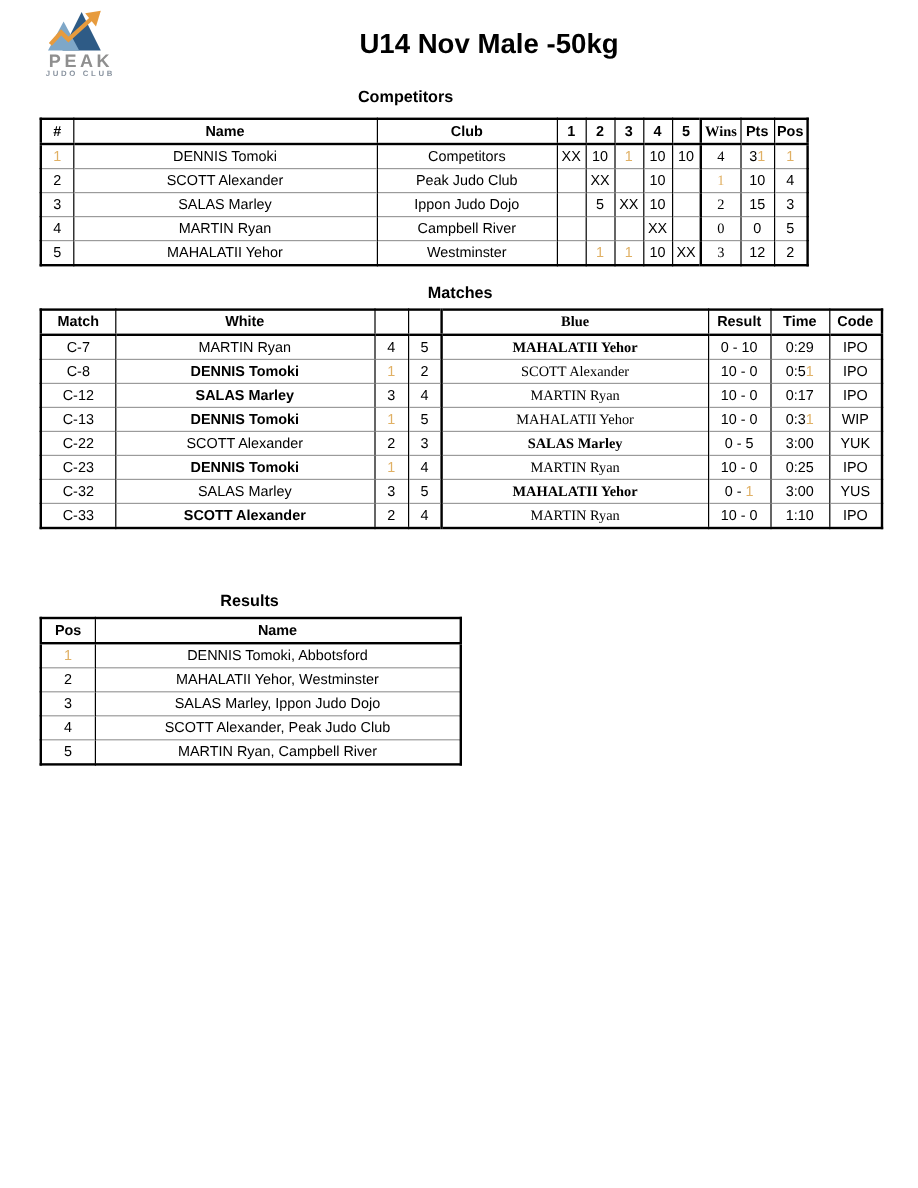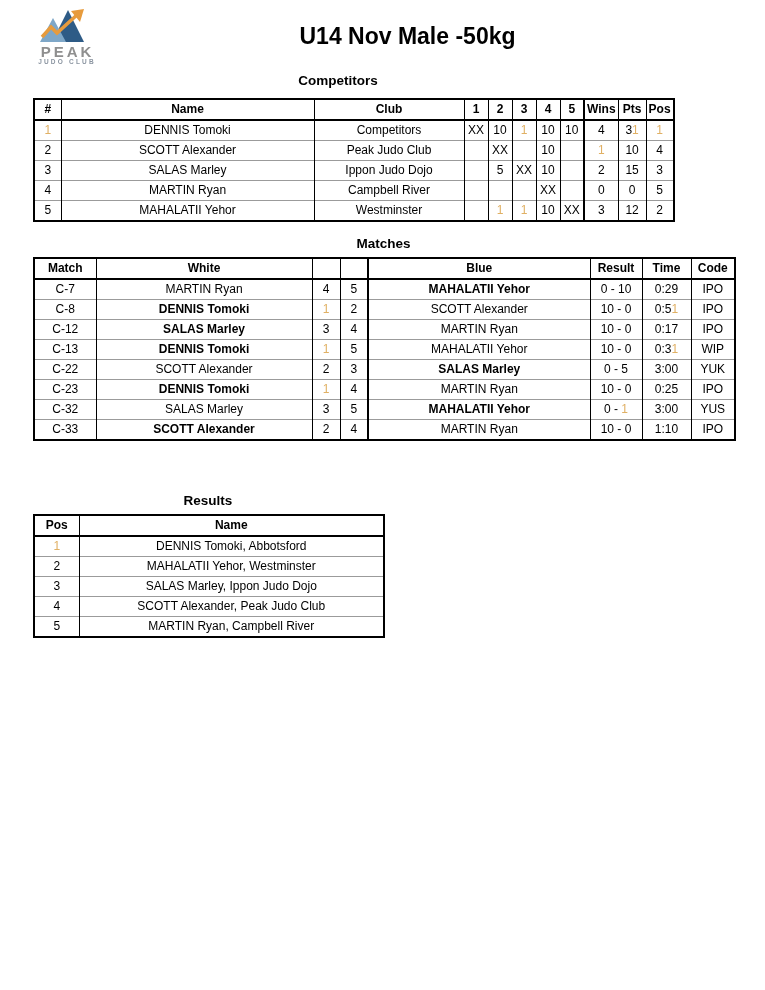--- a/index.html
+++ b/index.html
@@ -22,21 +22,21 @@
   table.tbl{border-collapse:collapse;table-layout:fixed;position:absolute;border:2px solid #000;background:#fff;}
   #competitors-table{left:33px;top:98px;}
   #matches-table{left:33px;top:257px;}
   #results-table{left:33px;top:514px;}
 
   .tbl th,.tbl td{height:20px;box-sizing:border-box;padding:0 2px;font-size:12px;line-height:19px;
     text-align:center;white-space:nowrap;overflow:hidden;}
   .tbl th{font-weight:bold;border-bottom:2px solid #000;}
   .tbl th+th,.tbl td+td{border-left:1px solid #000;}
   .tbl tbody td{border-top:1px solid #9b9b9b;}
-  .thick{border-left-width:2px !important;}
+  .thick{border-left-width:2px !important;font-family:Liberation Serif, serif;}
   .left{text-align:left;padding-left:5px;}
   .match-cell{text-align:left;padding-left:12px;margin-left:20px;}
   .win{font-weight:bold;}
   .tan{color:#e0b064;}
 </style>
 </head>
 <body>
 
 <div class="page">
 

